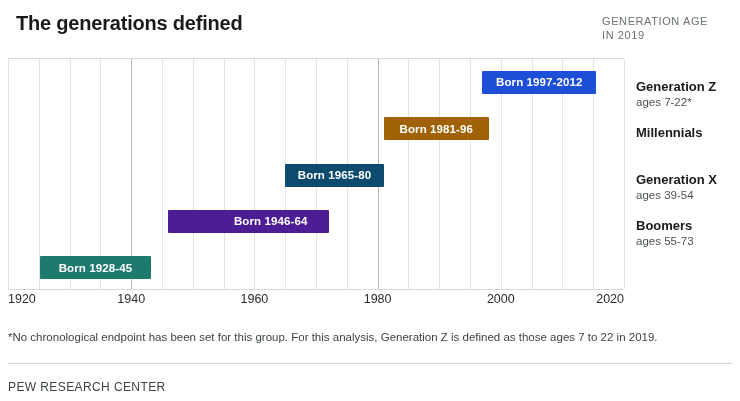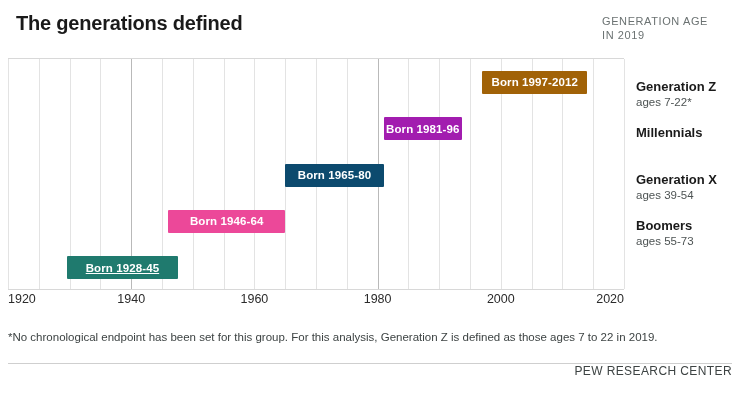--- a/index.html
+++ b/index.html
@@ -135,25 +135,24 @@
     font-size: 11.5px;
     color: #3d4343;
     line-height: 15px;
   }
   .sourceline {
     position: absolute;
     left: 8px;
     top: 363px;
     width: 724px;
     border-top: 1px solid #cfcfcf;
-    padding-top: 0;
+    padding-top: 16px;
     font-size: 12px;
     letter-spacing: 0.4px;
     color: #3d4343;
-    text-align: right;
   }
 </style>
 </head>
 <body>
 
 <div class="page">
 
   <div class="title">The generations defined</div>
 
   <div class="header-note">
@@ -179,25 +178,25 @@
         <div class="gridline" style="left: 400px;"></div>
         <div class="gridline" style="left: 431px;"></div>
         <div class="gridline" style="left: 462px;"></div>
         <div class="gridline" style="left: 493px;"></div>
         <div class="gridline" style="left: 524px;"></div>
         <div class="gridline" style="left: 554px;"></div>
         <div class="gridline" style="left: 585px;"></div>
         <div class="gridline" style="left: 616px;"></div>
       </div>
     <div id="bars">
-        <div class="bar" style="left: 474.32px; width: 105px; top: 11.7px; background: #a16207;">Born 1997-2012</div>
-        <div class="bar" style="left: 375.76px; width: 78px; top: 58.1px; background: #a21caf;">Born 1981-96</div>
+        <div class="bar" style="left: 474.32px; width: 114px; top: 11.7px; background: #1d4ed8;">Born 1997-2012</div>
+        <div class="bar" style="left: 375.76px; width: 105px; top: 58.1px; background: #a16207;">Born 1981-96</div>
         <div class="bar" style="left: 277.2px; width: 98.56px; top: 104.5px; background: #0c4a6e;">Born 1965-80</div>
-        <div class="bar" style="left: 160.16px; width: 117.04px; top: 150.9px; background: #ec4899;">Born 1946-64</div>
-        <div class="bar" style="left: 59px; width: 110.88px; top: 197.3px; background: rgb(31, 122, 110); text-decoration: underline;">Born 1928-45</div>
+        <div class="bar" style="left: 160.16px; width: 117.04px; top: 150.9px; background: #4c1d95; padding-left: 44px;">Born 1946-64</div>
+        <div class="bar" style="left: 32px; width: 110.88px; top: 197.3px; background: rgb(31, 122, 110);">Born 1928-45</div>
       </div>
   </div>
 
   <div class="xaxis" id="xaxis">
       <div class="xtick first" style="left: 0px;">1920</div>
       <div class="xtick" style="left: 123.2px;">1940</div>
       <div class="xtick" style="left: 246.4px;">1960</div>
       <div class="xtick" style="left: 369.6px;">1980</div>
       <div class="xtick" style="left: 492.8px;">2000</div>
       <div class="xtick last" style="left: 616px;">2020</div>

